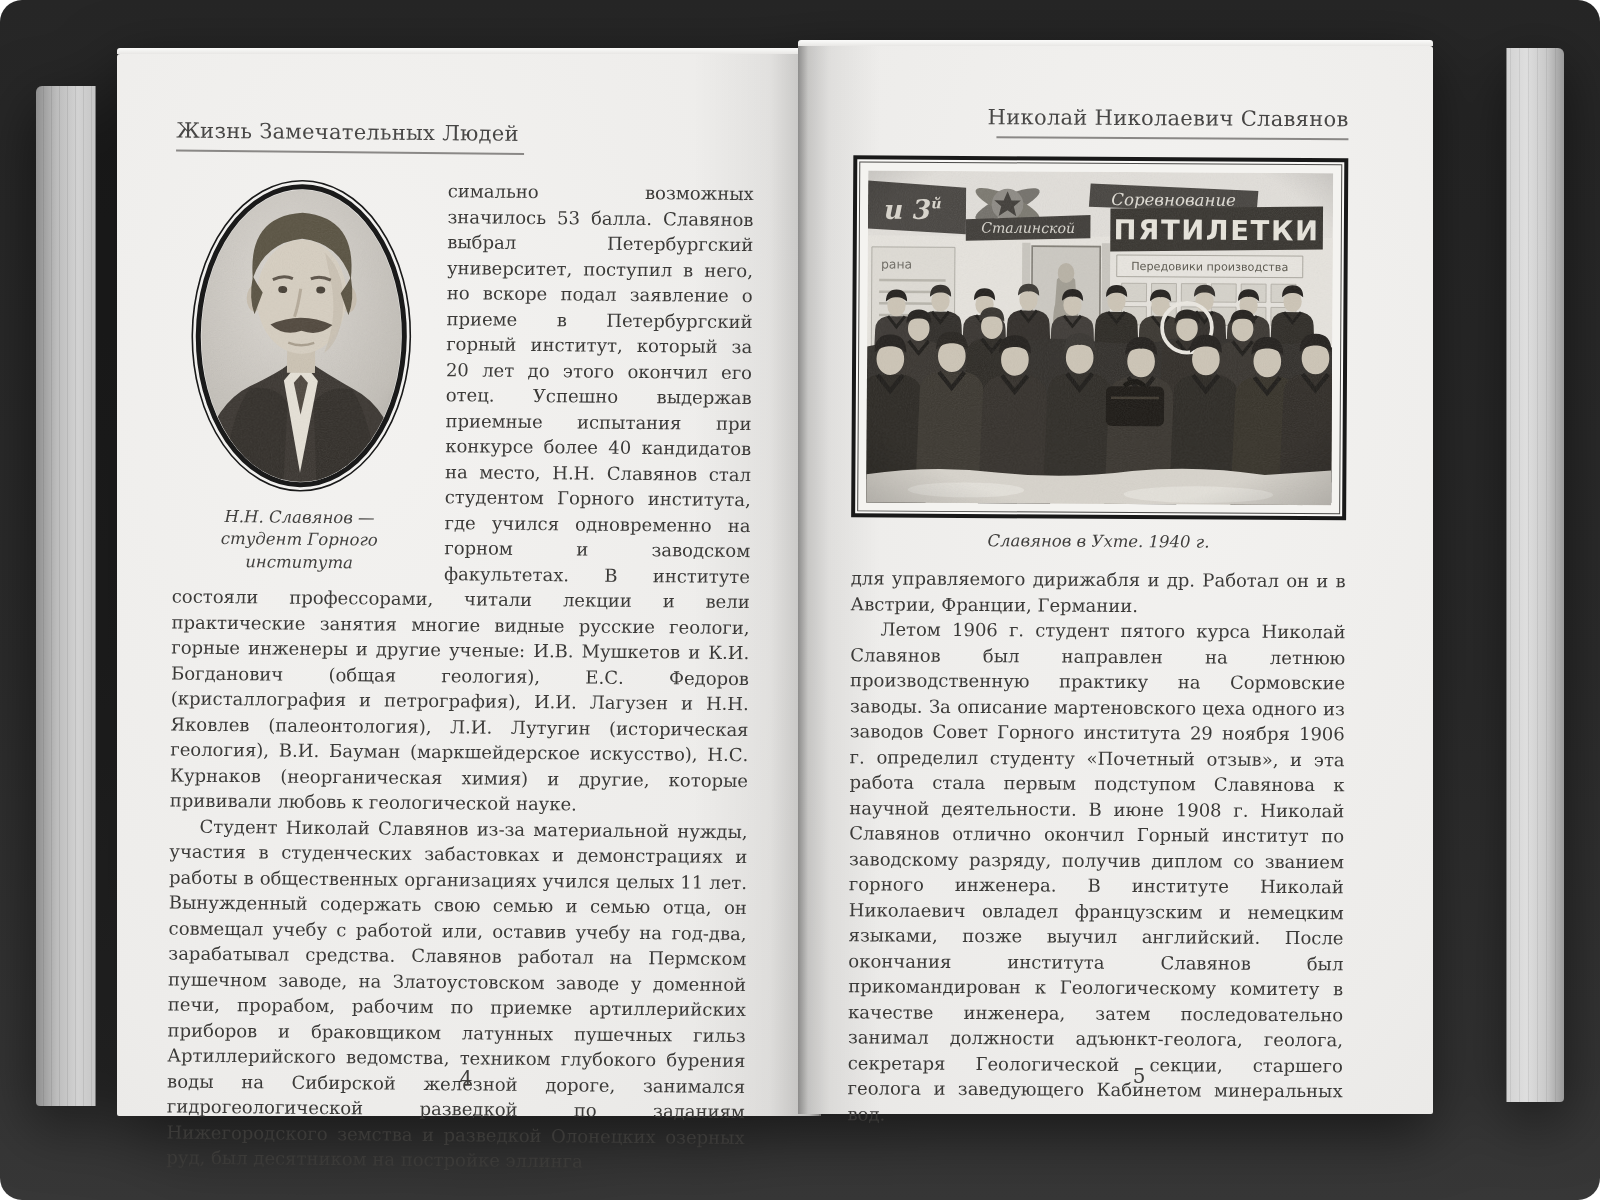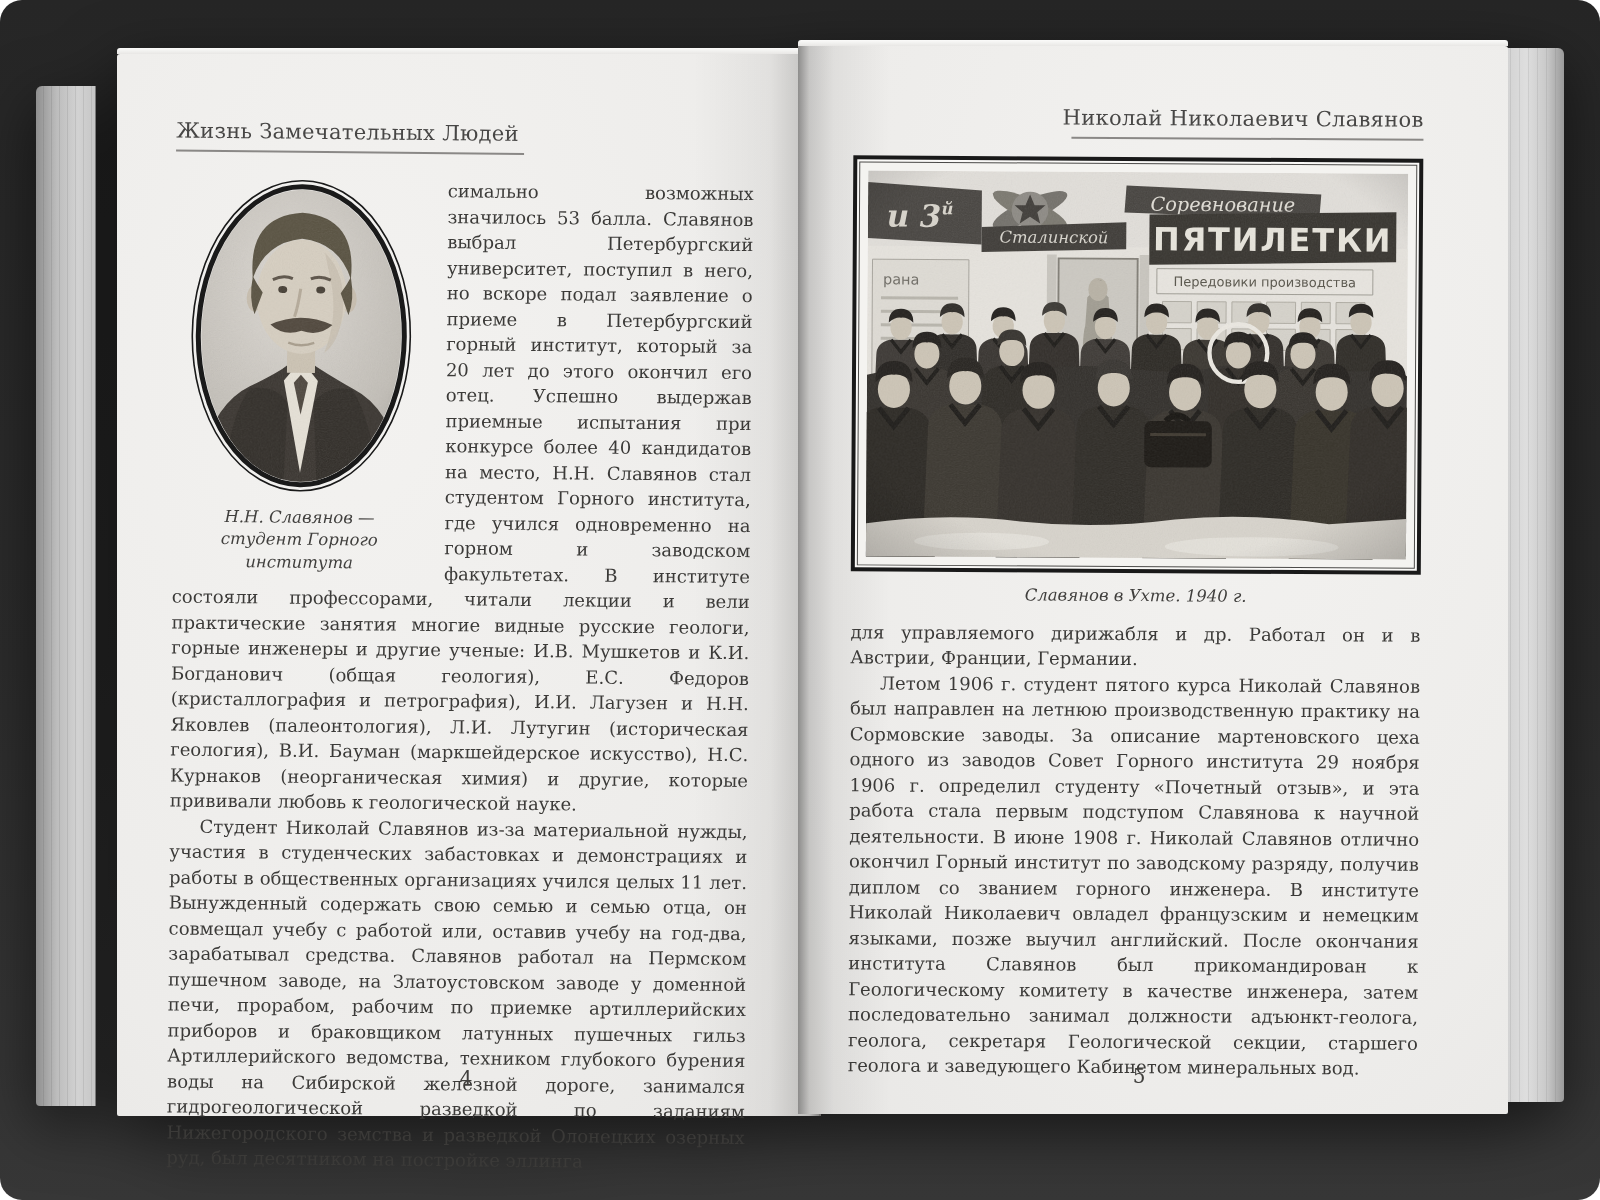--- a/index.html
+++ b/index.html
@@ -21,21 +21,21 @@
   .edge-right:before{content:"";position:absolute;inset:0;
     background:repeating-linear-gradient(to left,transparent 0 8px,rgba(0,0,0,.07) 8px 9px);}
   .page{position:absolute;background:#efeeec;}
   .page:before{content:"";position:absolute;left:0;right:0;top:-6px;height:6px;
     background:linear-gradient(180deg,#fbfbfa,#e8e7e5);border-radius:3px 3px 0 0;}
   .page-left{left:58px;top:14px;width:702px;height:1062px;border-radius:3px 0 0 2px;
     background:
       linear-gradient(to right,rgba(0,0,0,0) 82%,rgba(0,0,0,.05) 93%,rgba(0,0,0,.18) 98.6%,rgba(0,0,0,.42) 100%),
       radial-gradient(ellipse at 35% 30%,#f3f2f0,#edecea 70%,#e7e6e4);
     border-right:2px solid #716f6d;margin-left:23px;}
-  .page-right{left:762px;top:6px;width:710px;height:1068px;border-radius:0 3px 2px 0;
+  .page-right{left:762px;top:6px;width:635px;height:1068px;border-radius:0 3px 2px 0;
     background:
       linear-gradient(to right,rgba(0,0,0,.40) 0%,rgba(0,0,0,.16) 1.6%,rgba(0,0,0,.06) 5%,rgba(0,0,0,0) 13%),
       radial-gradient(ellipse at 60% 30%,#f3f2f0,#edecea 70%,#e8e7e5);}
   .content{position:absolute;inset:0;color:#3b3a38;}
   .page-left .content{padding:64px 64px 0 60px;transform:rotate(.55deg);transform-origin:top left;}
   .page-right .content{padding:58px 84px 0 56px;transform:rotate(.35deg);transform-origin:top left;}
   .running-head{font-size:21px;color:#474645;letter-spacing:.3px;white-space:nowrap;}
   .head-rule{height:0;border-bottom:2px solid #8a8886;margin-top:7px;}
   .page-left .head-rule{width:348px;}
   .page-right .running-head{text-align:right;}

